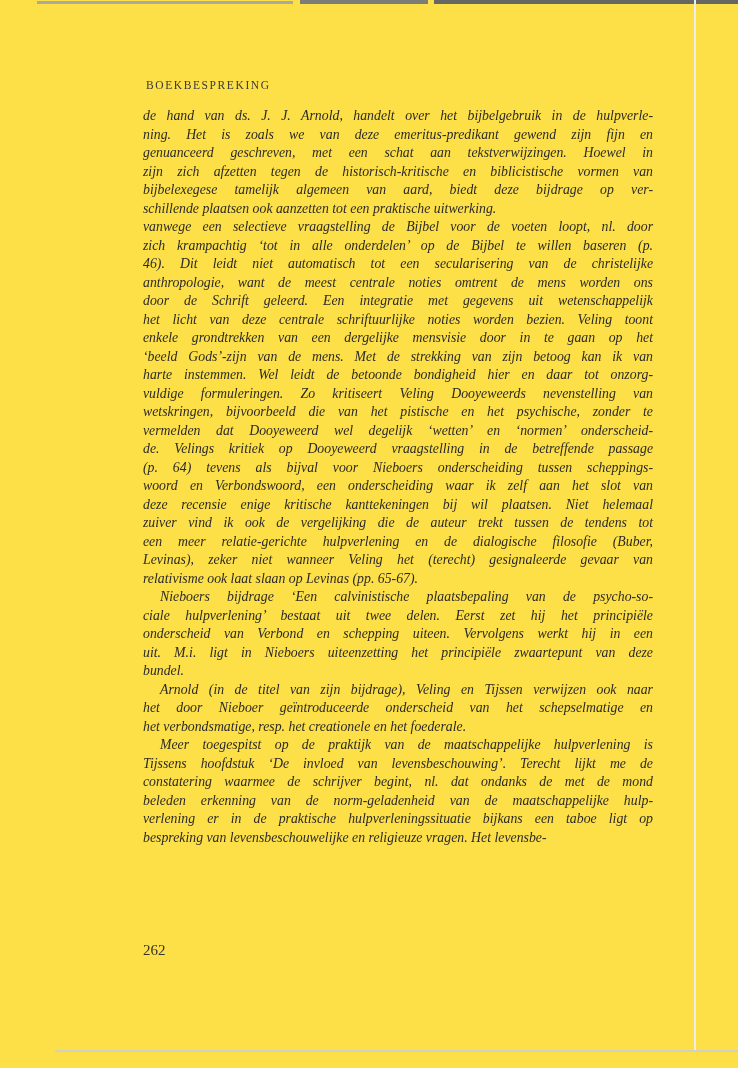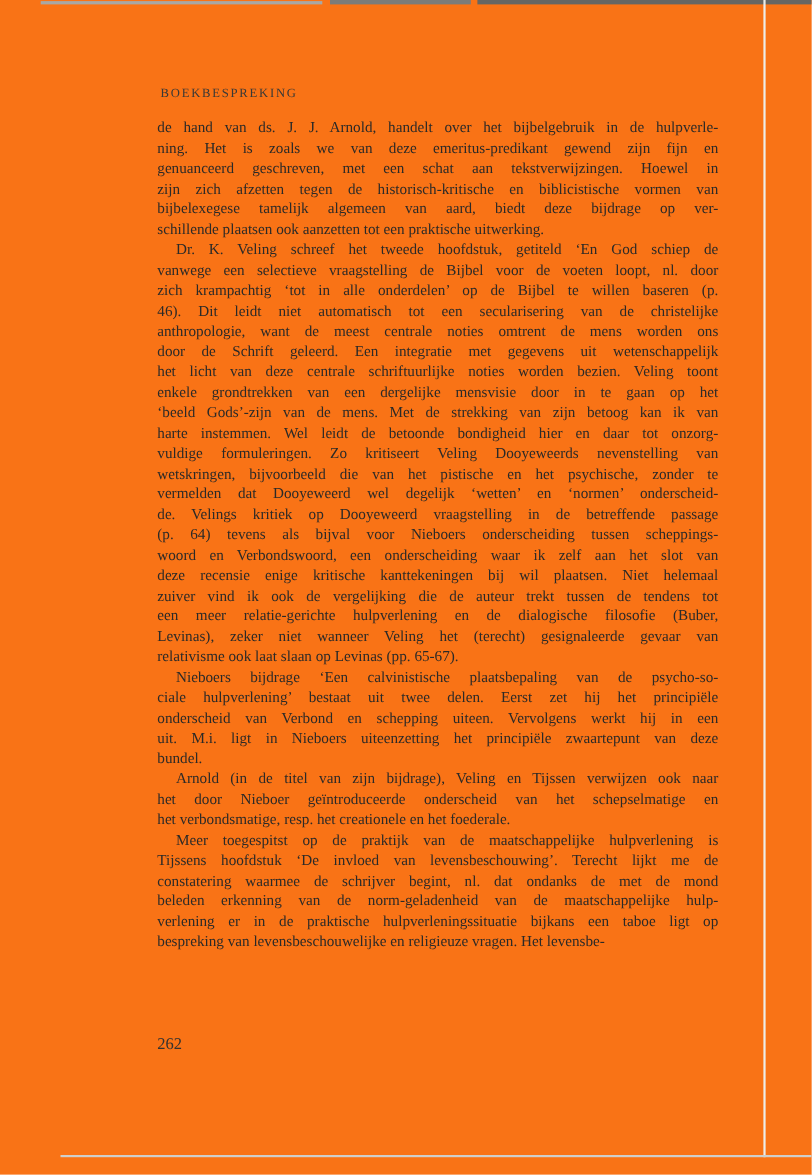--- a/index.html
+++ b/index.html
@@ -4,21 +4,21 @@
 <style>
   html, body {
     margin: 0;
     padding: 0;
     background: #ffffff;
   }
   .page {
     position: relative;
     width: 738px;
     height: 1068px;
-    background: #f97316;
+    background: #fde047;
     overflow: hidden;
     font-family: "Liberation Serif", "DejaVu Serif", serif;
     color: #2b2a28;
   }
   
   .edge-top-a {
     position: absolute; left: 37px; top: 1px; width: 256px; height: 3px;
     background: #a8a8a5;
   }
   .edge-top-b {
@@ -46,21 +46,21 @@
     color: #393937;
   }
   .text-body {
     position: absolute;
     left: 143px;
     top: 107px;
     width: 510px;
     font-size: 13.8px;
     line-height: 18.5px;
   }
-  .paragraph { margin: 0; }
+  .paragraph { margin: 0; font-style: italic; }
   .line {
     text-align: justify;
     text-align-last: justify;
     -moz-text-align-last: justify;
     height: 18.5px;
     white-space: normal;
   }
   .line.last {
     text-align-last: left;
     -moz-text-align-last: left;
@@ -91,21 +91,20 @@
   <div class="text-body">
       <div class="paragraph">
         <div class="line">de hand van ds. J. J. Arnold, handelt over het bijbelgebruik in de hulpverle-</div>
         <div class="line">ning. Het is zoals we van deze emeritus-predikant gewend zijn fijn en</div>
         <div class="line">genuanceerd geschreven, met een schat aan tekstverwijzingen. Hoewel in</div>
         <div class="line">zijn zich afzetten tegen de historisch-kritische en biblicistische vormen van</div>
         <div class="line">bijbelexegese tamelijk algemeen van aard, biedt deze bijdrage op ver-</div>
         <div class="line last">schillende plaatsen ook aanzetten tot een praktische uitwerking.</div>
       </div>
       <div class="paragraph">
-        <div class="line first-indent">Dr. K. Veling schreef het tweede hoofdstuk, getiteld ‘En God schiep de</div>
         <div class="line">vanwege een selectieve vraagstelling de Bijbel voor de voeten loopt, nl. door</div>
         <div class="line">zich krampachtig ‘tot in alle onderdelen’ op de Bijbel te willen baseren (p.</div>
         <div class="line">46). Dit leidt niet automatisch tot een secularisering van de christelijke</div>
         <div class="line">anthropologie, want de meest centrale noties omtrent de mens worden ons</div>
         <div class="line">door de Schrift geleerd. Een integratie met gegevens uit wetenschappelijk</div>
         <div class="line">het licht van deze centrale schriftuurlijke noties worden bezien. Veling toont</div>
         <div class="line">enkele grondtrekken van een dergelijke mensvisie door in te gaan op het</div>
         <div class="line">‘beeld Gods’-zijn van de mens. Met de strekking van zijn betoog kan ik van</div>
         <div class="line">harte instemmen. Wel leidt de betoonde bondigheid hier en daar tot onzorg-</div>
         <div class="line">vuldige formuleringen. Zo kritiseert Veling Dooyeweerds nevenstelling van</div>

